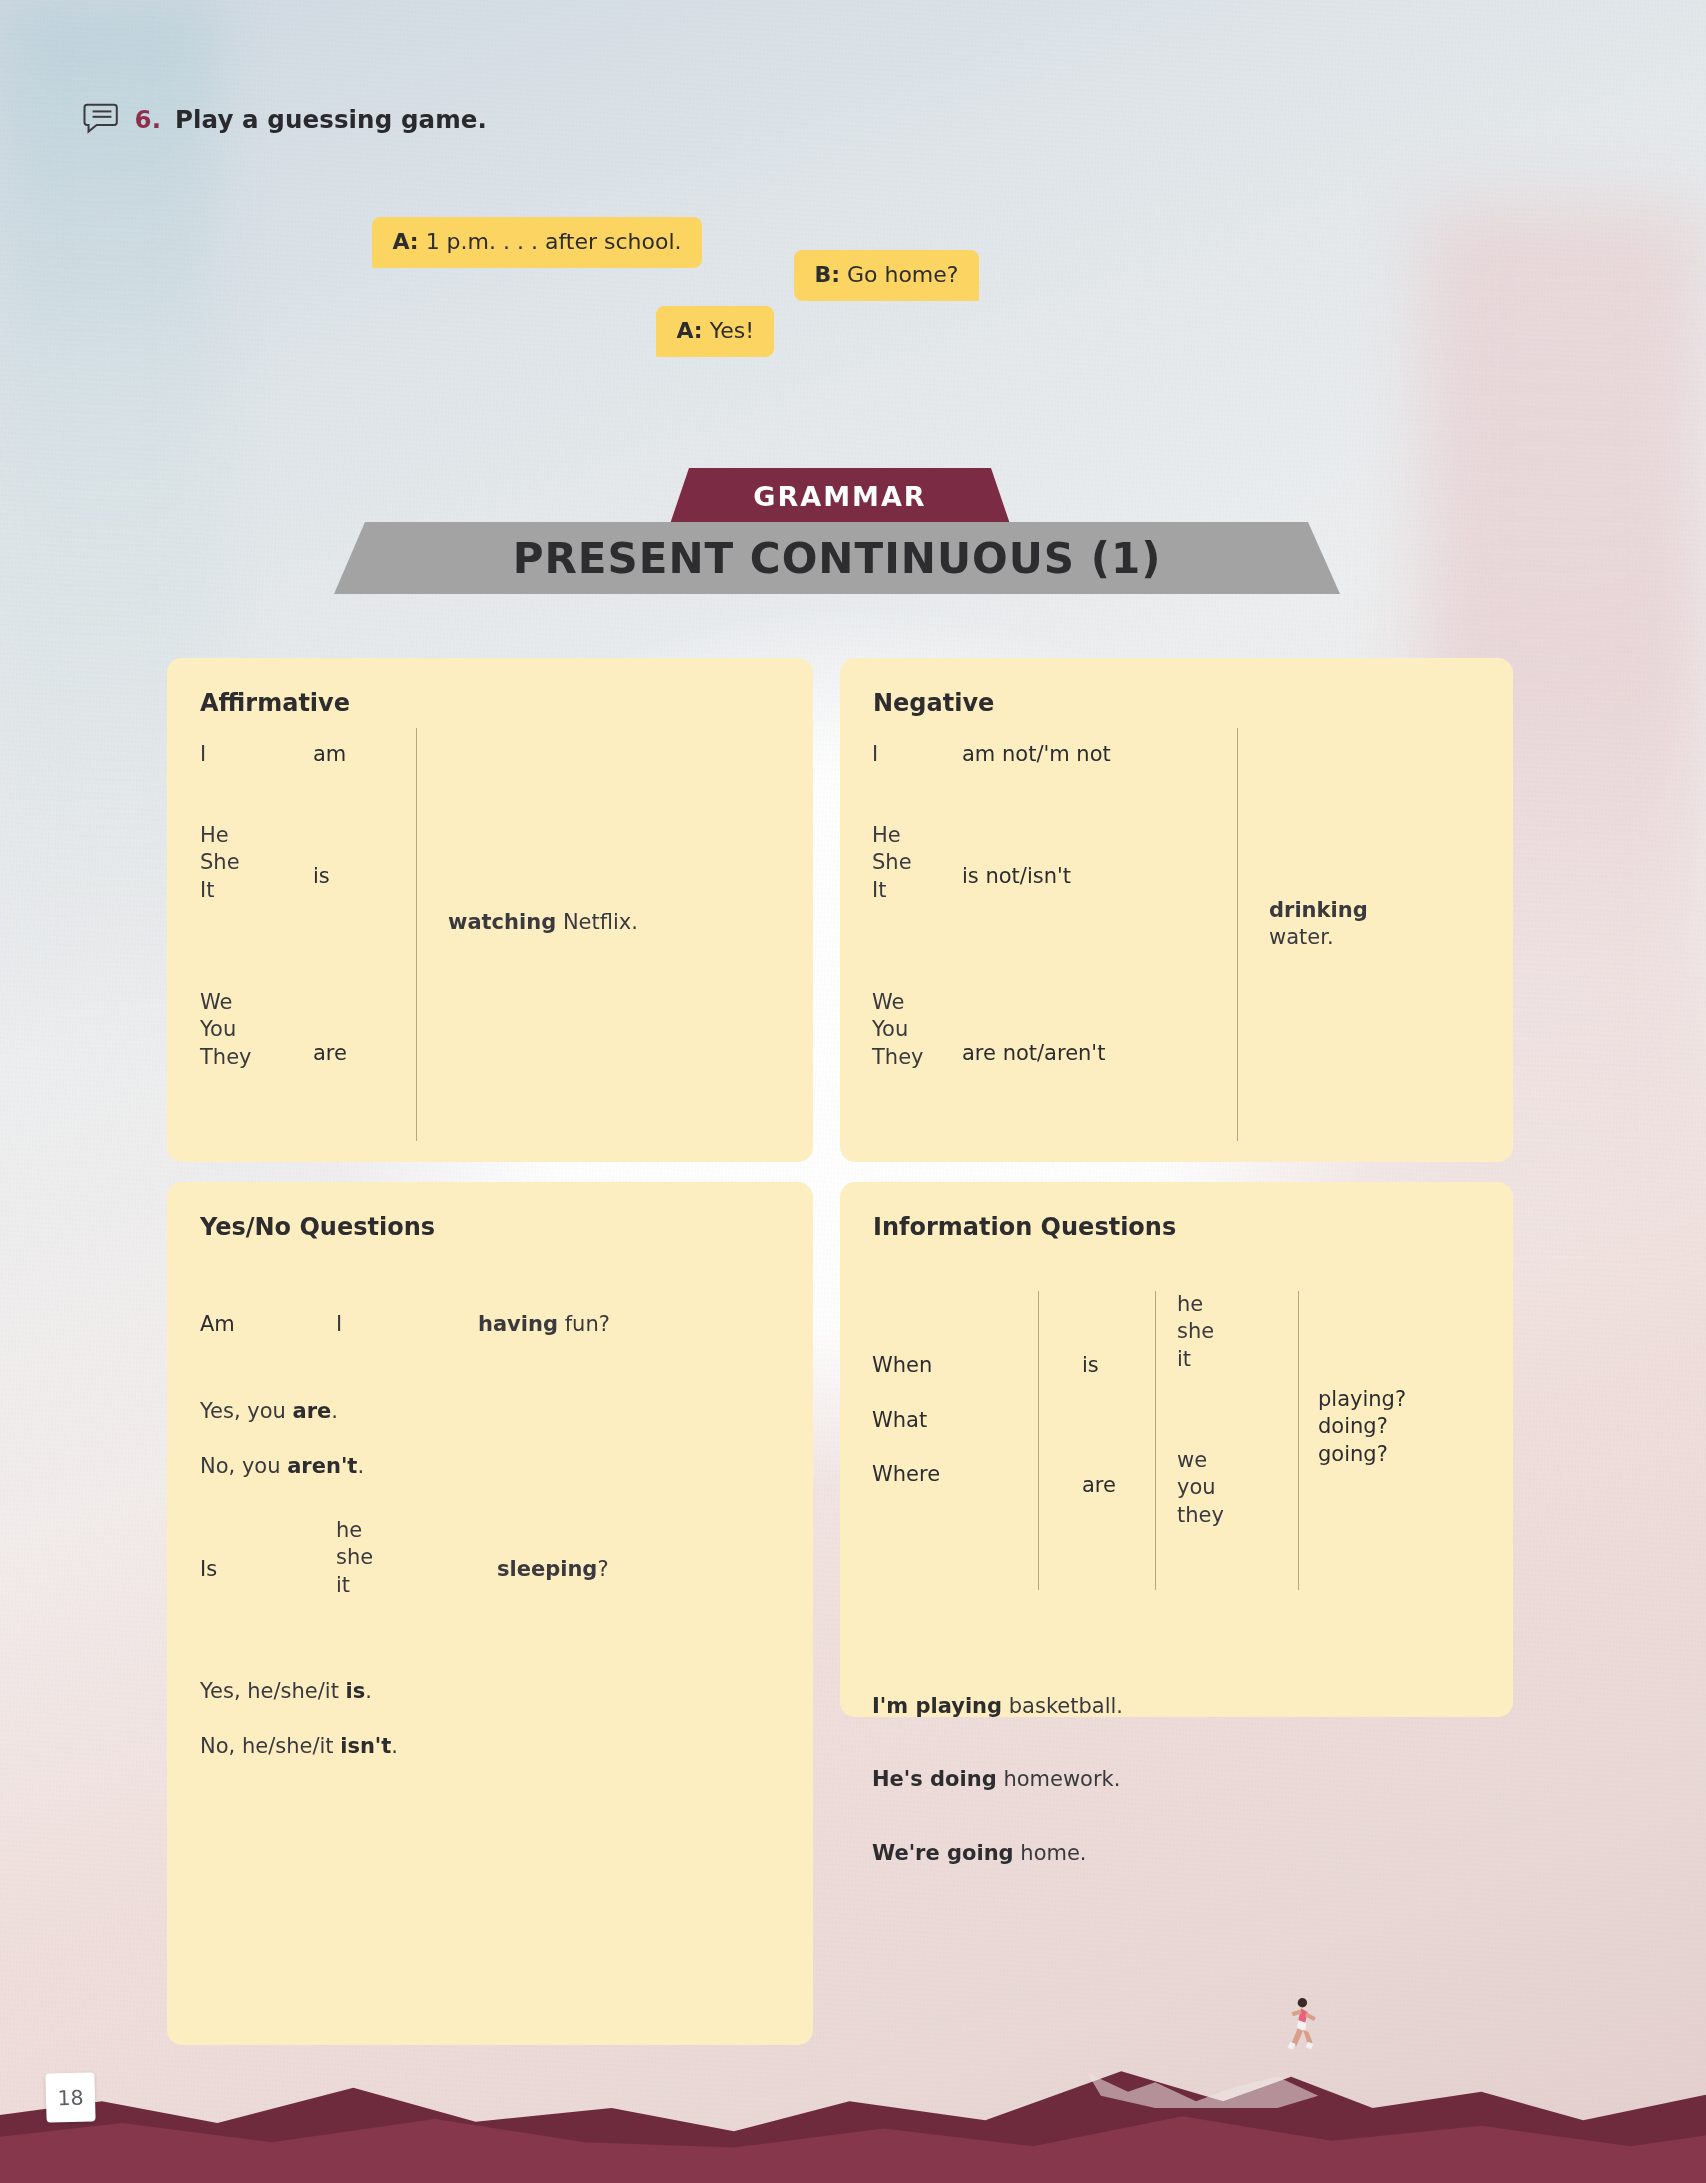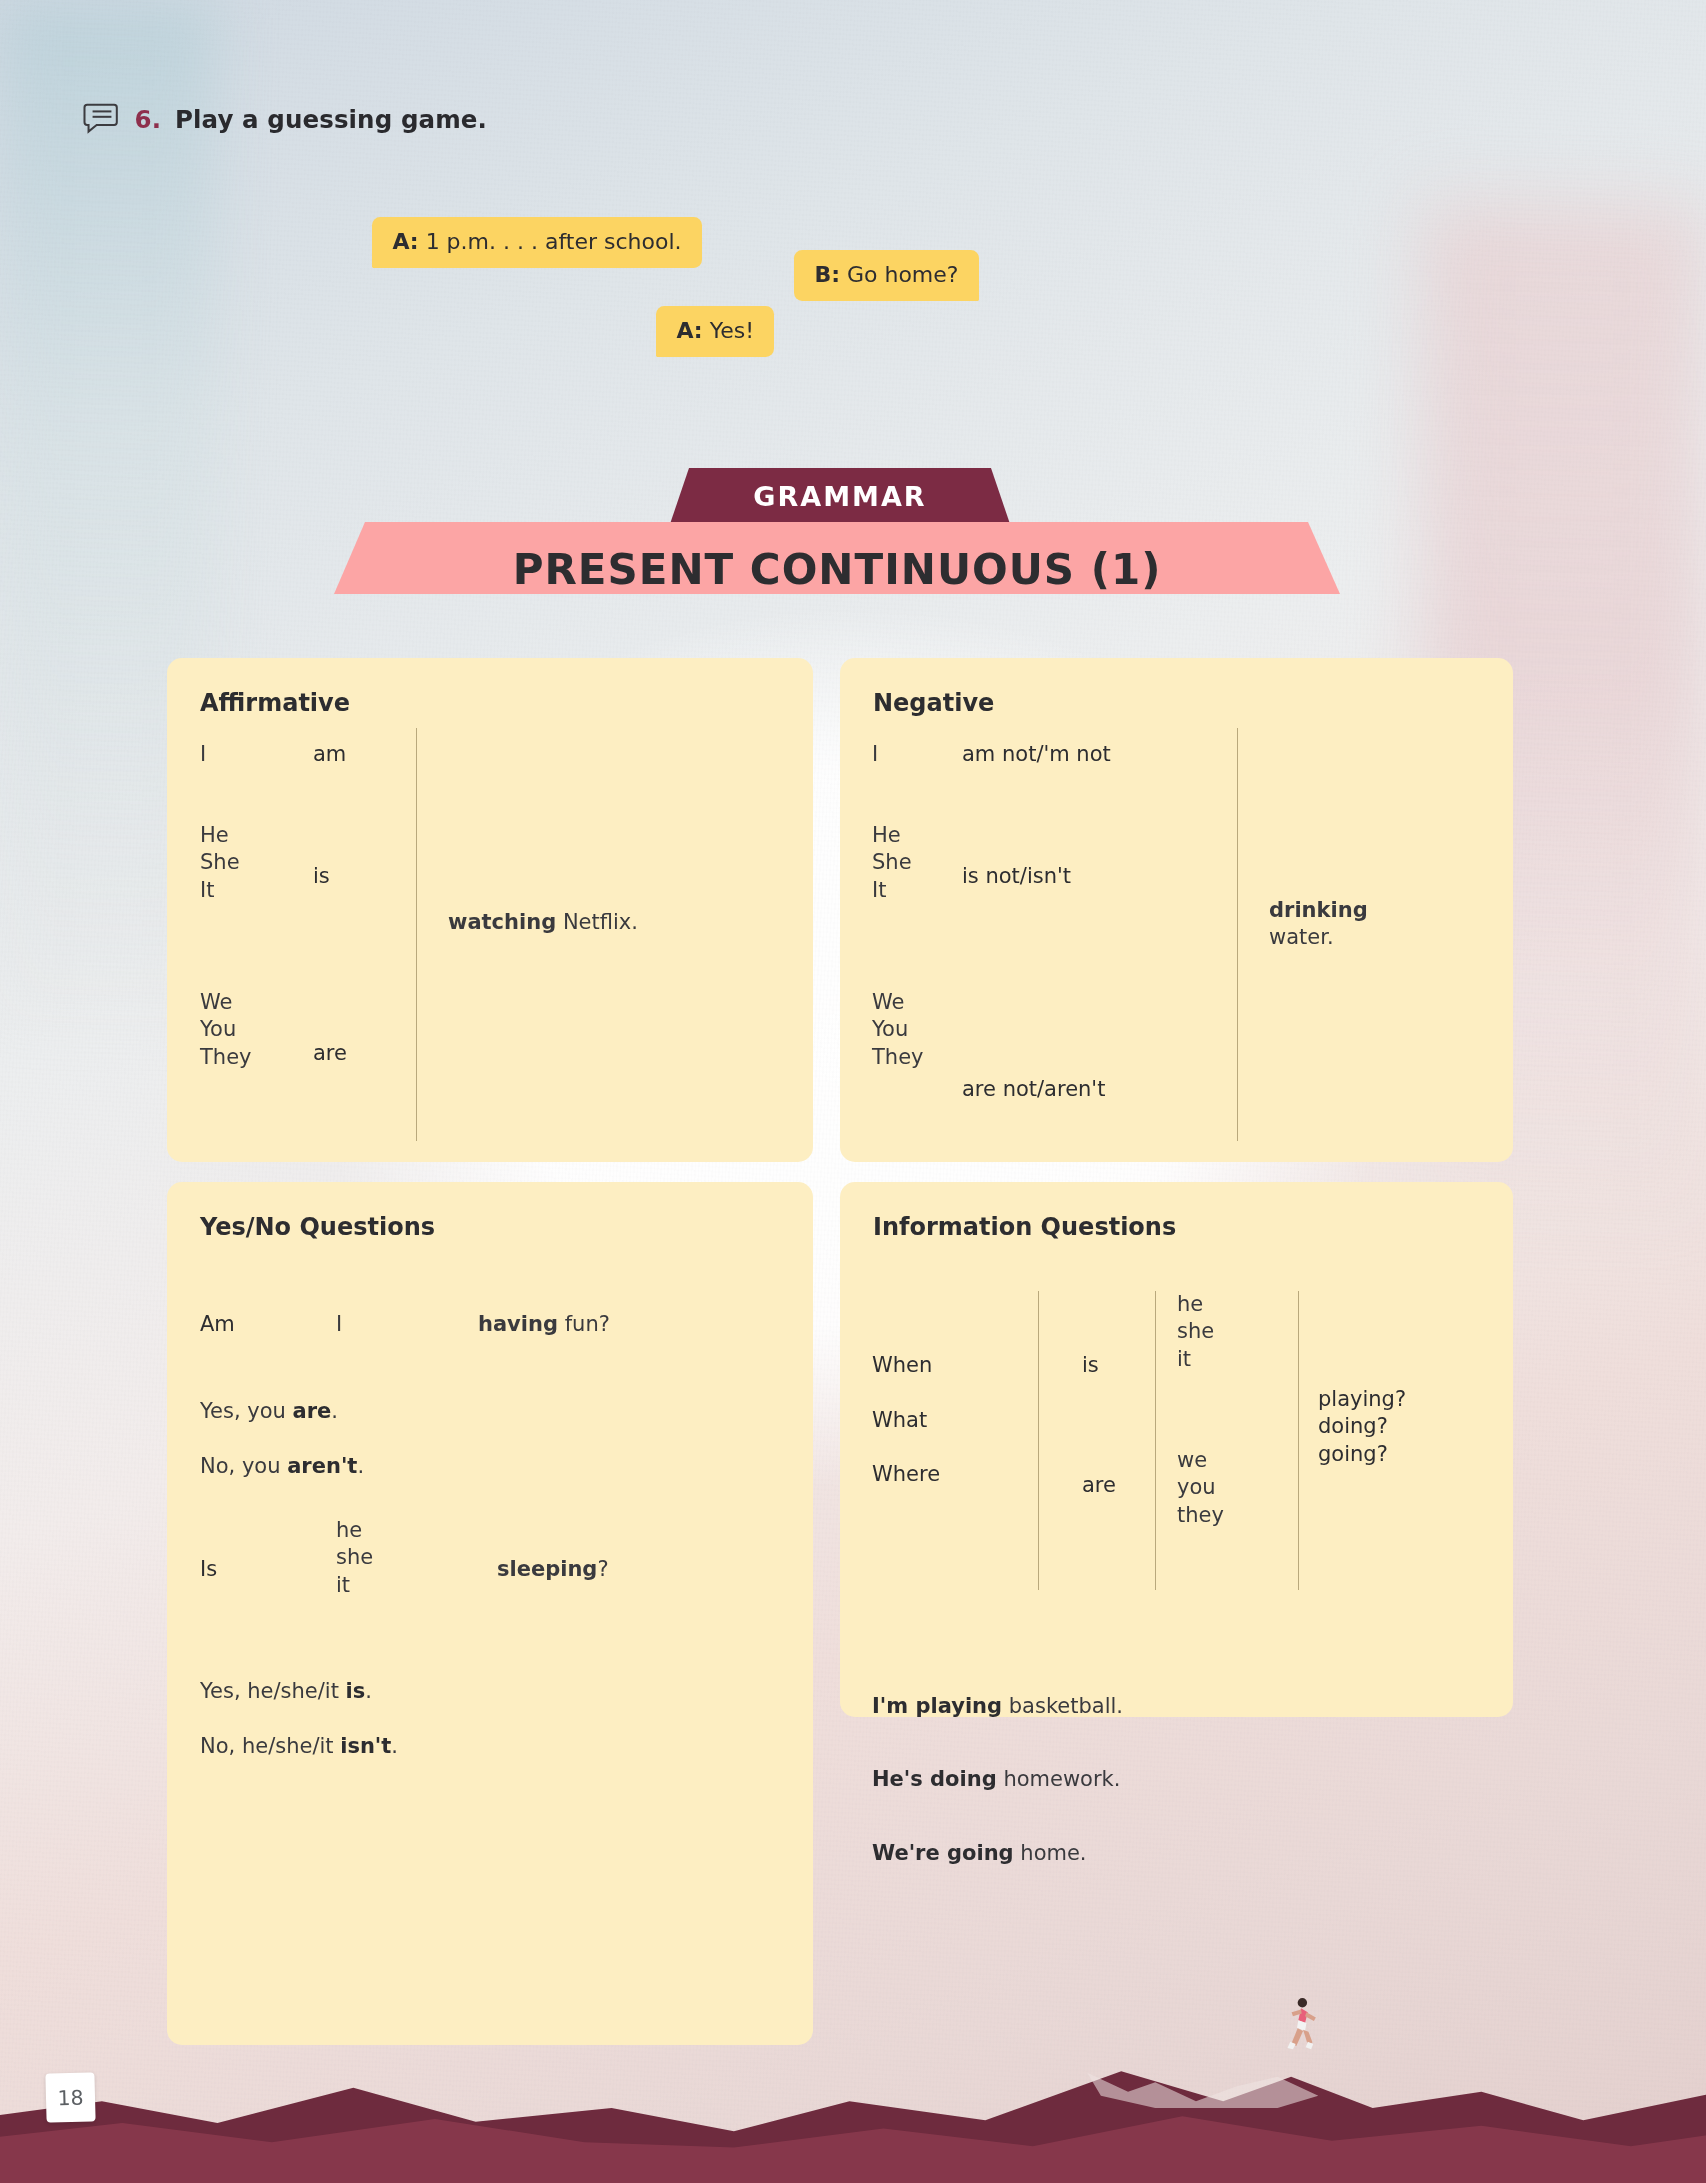--- a/index.html
+++ b/index.html
@@ -120,23 +120,23 @@
   .grammar-tag span {
     color: #ffffff;
     font-size: 27px;
     font-weight: bold;
     letter-spacing: 2px;
   }
   .grammar-title {
     position: absolute;
     left: 334px; top: 522px;
     width: 1006px; height: 72px;
-    background: #fca5a5;
+    background: #a3a3a3;
     clip-path: polygon(31px 0, 974px 0, 1006px 72px, 0 72px);
-    display: flex; align-items: flex-end; justify-content: center;
+    display: flex; align-items: center; justify-content: center;
   }
   .grammar-title span {
     font-size: 42px;
     font-weight: bold;
     color: #2d2d30;
     letter-spacing: 1px;
   }
 
   
   .gbox {
@@ -181,21 +181,21 @@
   .aff-v3 { left: 313px; top: 1040px; }
   .aff-line { left: 416px; top: 728px; height: 413px; }
   .aff-obj  { left: 448px; top: 909px; }
 
   
   .neg-p1 { left: 872px; top: 741px; }
   .neg-p2 { left: 872px; top: 822px; }
   .neg-p3 { left: 872px; top: 989px; }
   .neg-v1 { left: 962px; top: 741px; }
   .neg-v2 { left: 962px; top: 863px; }
-  .neg-v3 { left: 962px; top: 1040px; margin-top: 36px; }
+  .neg-v3 { left: 962px; top: 1040px; }
   .neg-line { left: 1237px; top: 728px; height: 413px; }
   .neg-obj  { left: 1269px; top: 897px; }
 
   
   .yn-q1-aux  { left: 200px; top: 1311px; }
   .yn-q1-sub  { left: 336px; top: 1311px; }
   .yn-q1-verb { left: 478px; top: 1311px; }
   .yn-a1      { left: 200px; top: 1371px; }
   .yn-q2-aux  { left: 200px; top: 1556px; }
   .yn-q2-sub  { left: 336px; top: 1517px; }

